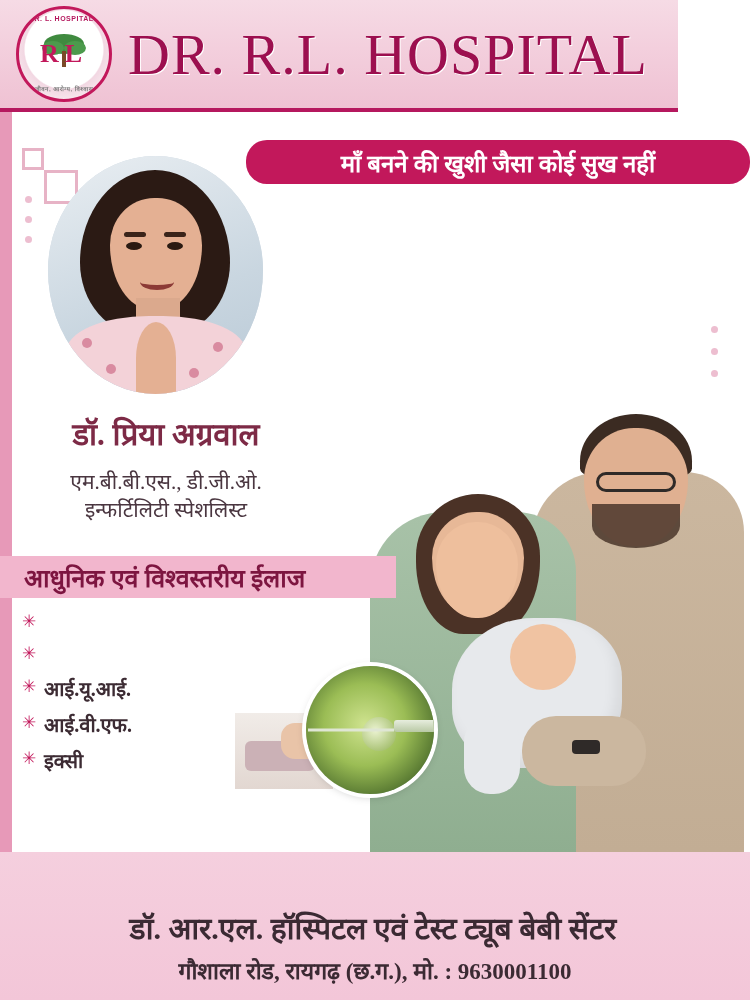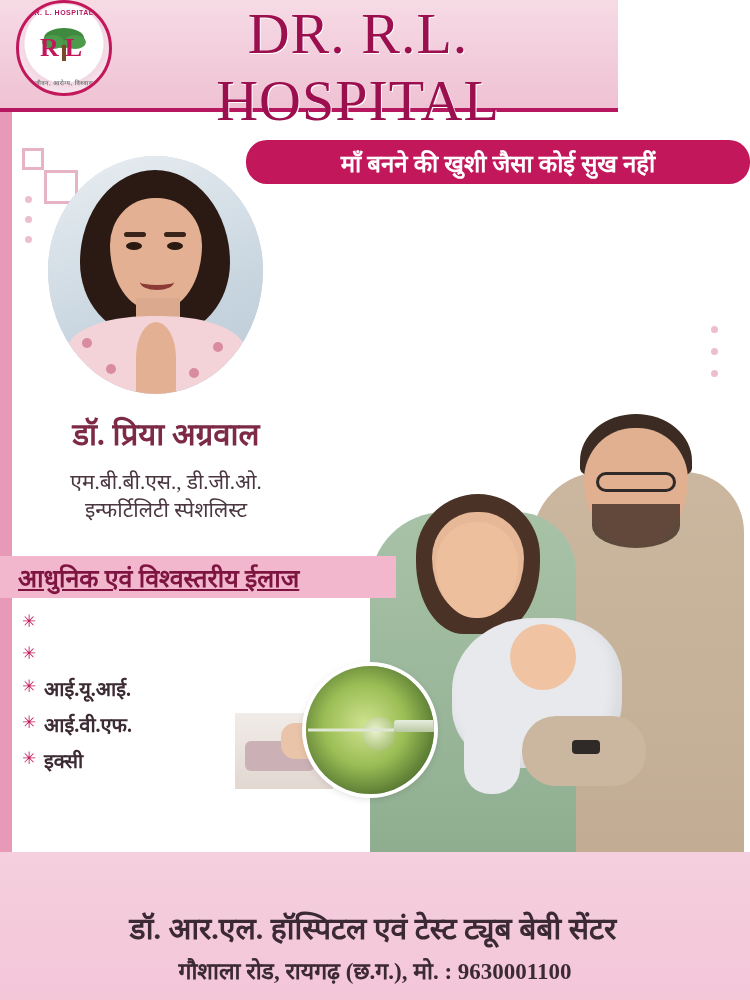--- a/index.html
+++ b/index.html
@@ -13,25 +13,25 @@
     position: relative;
     width: 750px; height: 1000px;
     background: #ffffff;
     overflow: hidden;
   }
 
   
   .header {
     position: absolute;
     top: 0; left: 0;
-    width: 618px; height: 112px;
+    width: 678px; height: 112px;
     background: linear-gradient(180deg,#f6dbe5 0%, #f3cfdd 45%, #efc2d3 100%);
     border-bottom: 4px solid #b5185e;
     display: flex;
-    align-items: flex-start;
+    align-items: center;
   }
   .logo {
     width: 96px; height: 96px;
     margin-left: 16px;
     border-radius: 50%;
     background: radial-gradient(circle at 50% 45%, #ffffff 58%, #f2d7e2 60%, #ffffff 100%);
     border: 3px solid #c2185b;
     position: relative;
     flex: none;
     overflow: hidden;
@@ -151,26 +151,25 @@
   }
 
   
   .treat-bar {
     position: absolute; left: 0; top: 556px;
     width: 396px; height: 42px;
     background: #f2b6cd;
     display: flex; align-items: center;
   }
   .treat-bar span {
-    padding-left: 18px;
+    padding-left: 24px;
     font-family: "Liberation Serif", serif;
     font-weight: bold;
     font-size: 25px;
     color: #7d1540;
-    text-decoration: underline;
   }
 
   
   .services {
     position: absolute; left: 22px; top: 612px;
     width: 360px;
   }
   .service-item {
     display: flex; align-items: flex-start;
     margin-bottom: 12px;

